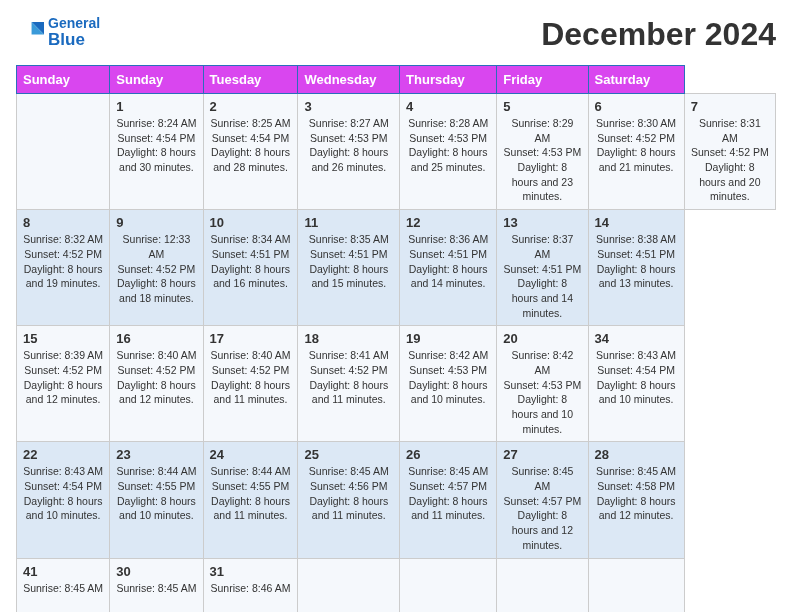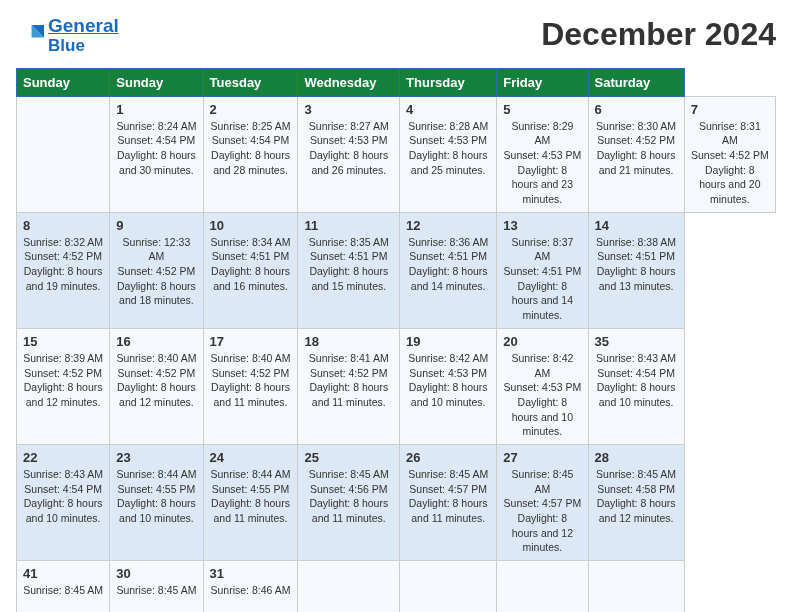--- a/index.html
+++ b/index.html
@@ -36,21 +36,21 @@
     .location-title {
       font-size: 16px;
       color: #555;
     }
     table {
       width: 100%;
       border-collapse: collapse;
       font-size: 11px;
     }
     thead tr th {
-      background-color: #15803d;
+      background-color: #d946ef;
       color: #fff;
       text-align: left;
       padding: 6px 6px;
       font-size: 13px;
       font-weight: bold;
       border: 1px solid #2a6ebb;
     }
     tbody tr td {
       border: 1px solid #ccc;
       padding: 5px 6px;
@@ -84,21 +84,21 @@
 <body>
 
 <div class="header-area">
   <div class="logo">
     <svg class="logo-icon" viewBox="0 0 36 36">
       <rect x="0" y="0" width="36" height="36" fill="white"></rect>
       <polygon points="20,4 36,4 36,20" fill="#1a6abf"></polygon>
       <polygon points="20,4 36,20 20,20" fill="#3a9ad9"></polygon>
     </svg>
     <div>
-      <div style="font-size:19px;font-weight:bold;color:#1a6abf;line-height:1.1;text-decoration:underline;">
+      <div style="font-size:14px;font-weight:bold;color:#1a6abf;line-height:1.1;">
         <span>General</span>
       </div>
       <div style="font-size:17px;font-weight:bold;color:#1a6abf;line-height:1.1;">
         <span>Blue</span>
       </div>
     </div>
   </div>
   <div class="title-block">
     <div class="month-title">December 2024</div>
   </div>
@@ -277,21 +277,21 @@
       </td>
         <td>
         <span class="day-number">20</span>
         <div class="day-info">
           <span>Sunrise: 8:42 AM</span><br>
           <span>Sunset: 4:53 PM</span><br>
           <span>Daylight: 8 hours and 10 minutes.</span>
         </div>
       </td>
         <td>
-        <span class="day-number">35</span>
+        <span class="day-number">34</span>
         <div class="day-info">
           <span>Sunrise: 8:43 AM</span><br>
           <span>Sunset: 4:54 PM</span><br>
           <span>Daylight: 8 hours and 10 minutes.</span>
         </div>
       </td>
       </tr>
       <tr>
         <td>
         <span class="day-number">22</span>

